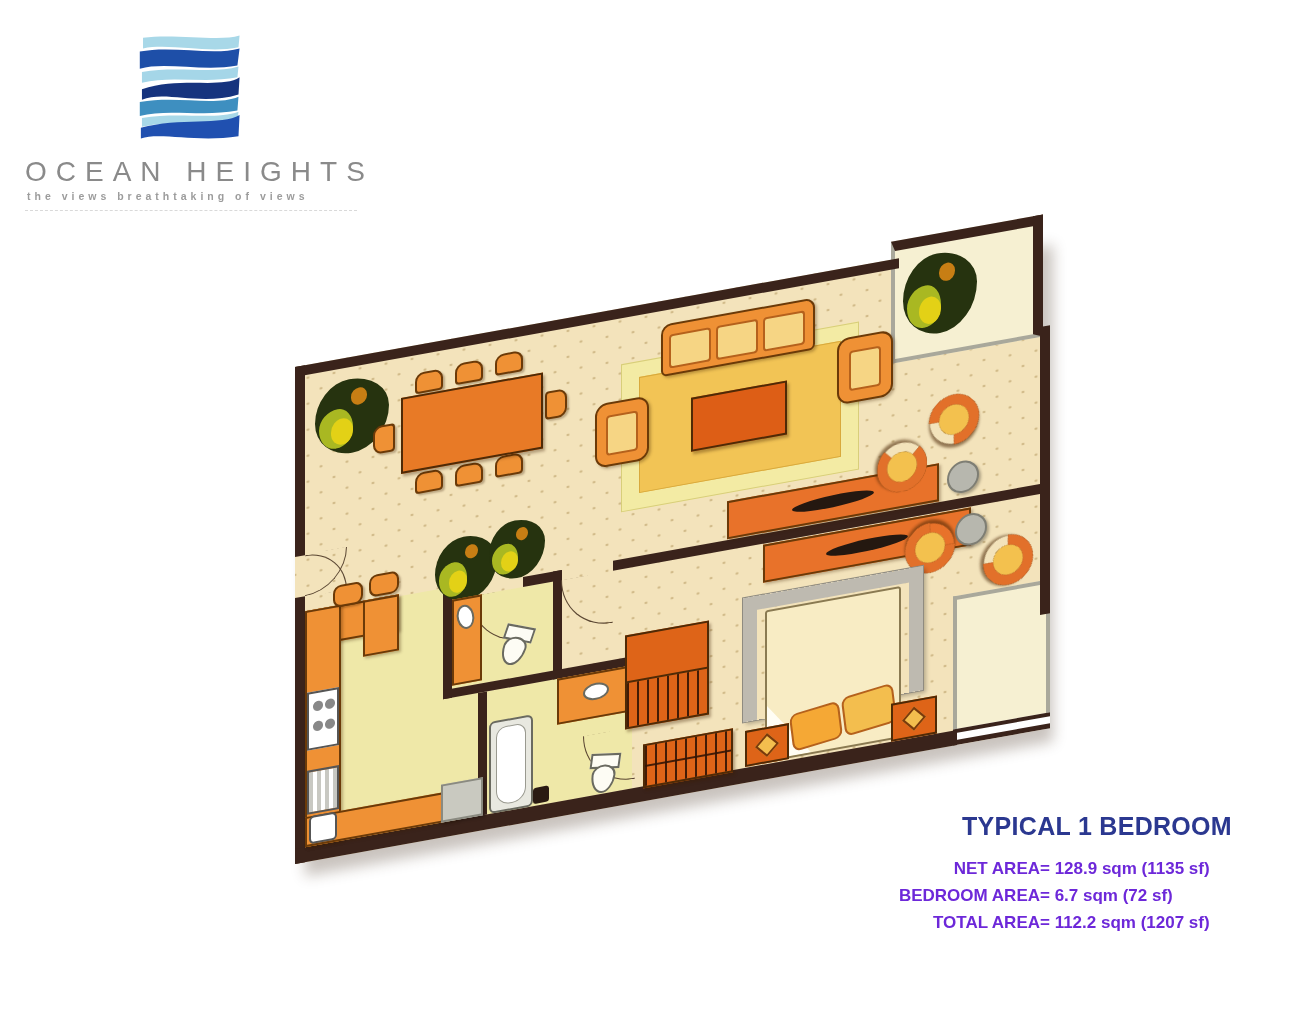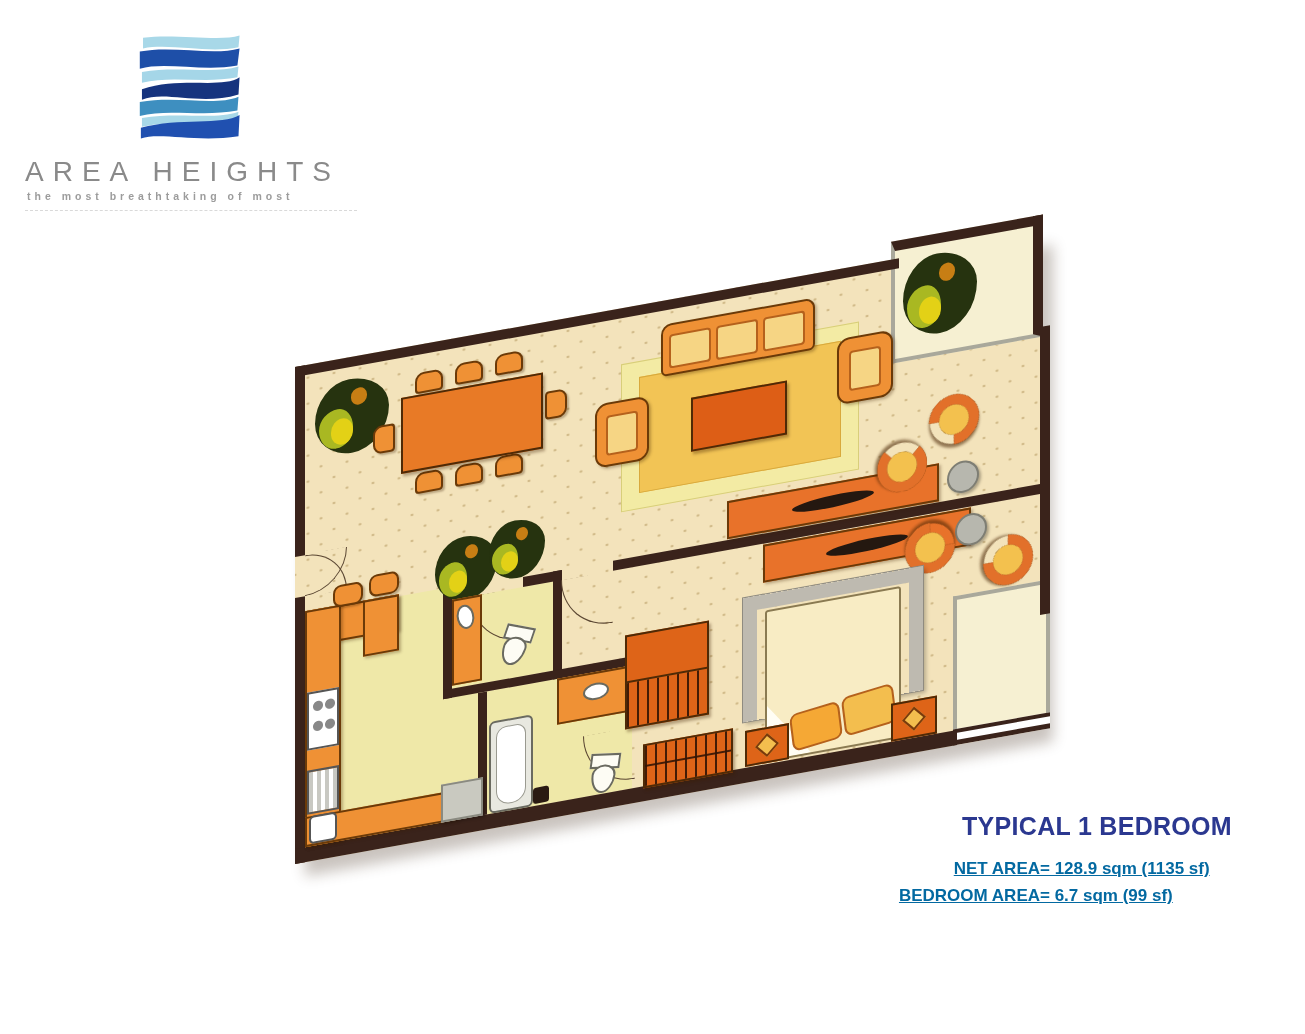--- a/index.html
+++ b/index.html
@@ -14,21 +14,21 @@
     font-size:28px; letter-spacing:9px; color:#8A8A8A; white-space:nowrap; }
   #brand-tagline { position:absolute; left:2px; top:162px; width:338px;
     font-size:10.5px; font-weight:700; letter-spacing:4px; color:#9C9C9C; white-space:nowrap; }
   #brand-rule { position:absolute; left:0px; top:182px; width:332px;
     border-bottom:1px dashed #D9D9D9; }
 
   
   #info { position:absolute; left:892px; top:812px; width:340px;text-align:right; }
   #info-title { font-size:25px; font-weight:800; color:#2B3890; letter-spacing:.3px; }
   #info-rows { margin-top:14px; }
-  .stat-row { display:flex; font-size:17px; font-weight:600; color:#0369a1; line-height:27px;text-decoration:underline; }
+  .stat-row { display:flex; font-size:17px; font-weight:600; color:#6d28d9; line-height:27px; }
   .stat-label { width:148px; flex:none; }
   .stat-value { white-space:nowrap; }
 
   
   #plan { position:absolute; left:295px; top:367px; width:755px; height:497px;
     transform:skewY(-10.2deg); transform-origin:0 0; }
   #floor { position:absolute; left:0; top:0; width:748px; height:497px;
     background-color:#F3E3BB;
     background-image:radial-gradient(circle, rgba(150,115,50,.38) 1px, transparent 1.6px),
                      radial-gradient(circle, rgba(150,115,50,.38) 1px, transparent 1.6px);
@@ -87,22 +87,22 @@
     <svg viewBox="0 0 110 100" width="118" height="108" aria-hidden="true">
       <path fill="#A8D8E8" d="M14,4 C45,0 85,8 104,2 L103,13 C75,19 40,9 14,14 Z"></path>
       <path fill="#1E4FA8" d="M11,17 C40,11 80,21 104,14 L102,30 C70,36 34,26 11,33 Z"></path>
       <path fill="#A5D6E8" d="M13,36 C45,30 80,38 103,31 L102,41 C72,47 40,39 13,46 Z"></path>
       <path fill="#16337E" d="M13,52 C50,40 88,52 104,41 L103,57 C68,68 34,53 13,62 Z"></path>
       <path fill="#3E8FC0" d="M11,64 C45,58 82,68 103,59 L102,72 C70,78 36,70 11,77 Z"></path>
       <path fill="#A8D8E8" d="M13,79 C46,73 82,81 103,73 L102,81 C72,86 40,81 13,87 Z"></path>
       <path fill="#2050B0" d="M12,88 C48,78 88,86 104,76 L103,96 C64,102 30,92 12,98 Z"></path>
     </svg>
   </div>
-  <div id="brand-name">AREA HEIGHTS</div>
-  <div id="brand-tagline">the most breathtaking of most</div>
+  <div id="brand-name">OCEAN HEIGHTS</div>
+  <div id="brand-tagline">the views breathtaking of views</div>
   <div id="brand-rule"></div>
 </div>
 
 <div id="plan">
   <div id="floor"></div>
 
   <div class="pale" style="left:10px;top:248px;width:140px;height:234px;"></div>
   <div class="pale" style="left:148px;top:356px;width:38px;height:126px;"></div>
   <div class="pale" style="left:157px;top:261px;width:101px;height:89px;"></div>
   <div class="pale" style="left:192px;top:359px;width:145px;height:123px;"></div>
@@ -252,16 +252,20 @@
 
 <div id="info">
   <div id="info-title">TYPICAL 1 BEDROOM</div>
   <div id="info-rows">
     <div class="stat-row">
       <span class="stat-label">NET AREA</span>
       <span class="stat-value">= 128.9 sqm (1135 sf)</span>
     </div>
     <div class="stat-row">
       <span class="stat-label">BEDROOM AREA</span>
-      <span class="stat-value">= 6.7 sqm (99 sf)</span>
+      <span class="stat-value">= 6.7 sqm (72 sf)</span>
+    </div>
+    <div class="stat-row">
+      <span class="stat-label">TOTAL AREA</span>
+      <span class="stat-value">= 112.2 sqm (1207 sf)</span>
     </div>
   </div>
 </div>
 
 </body></html>

